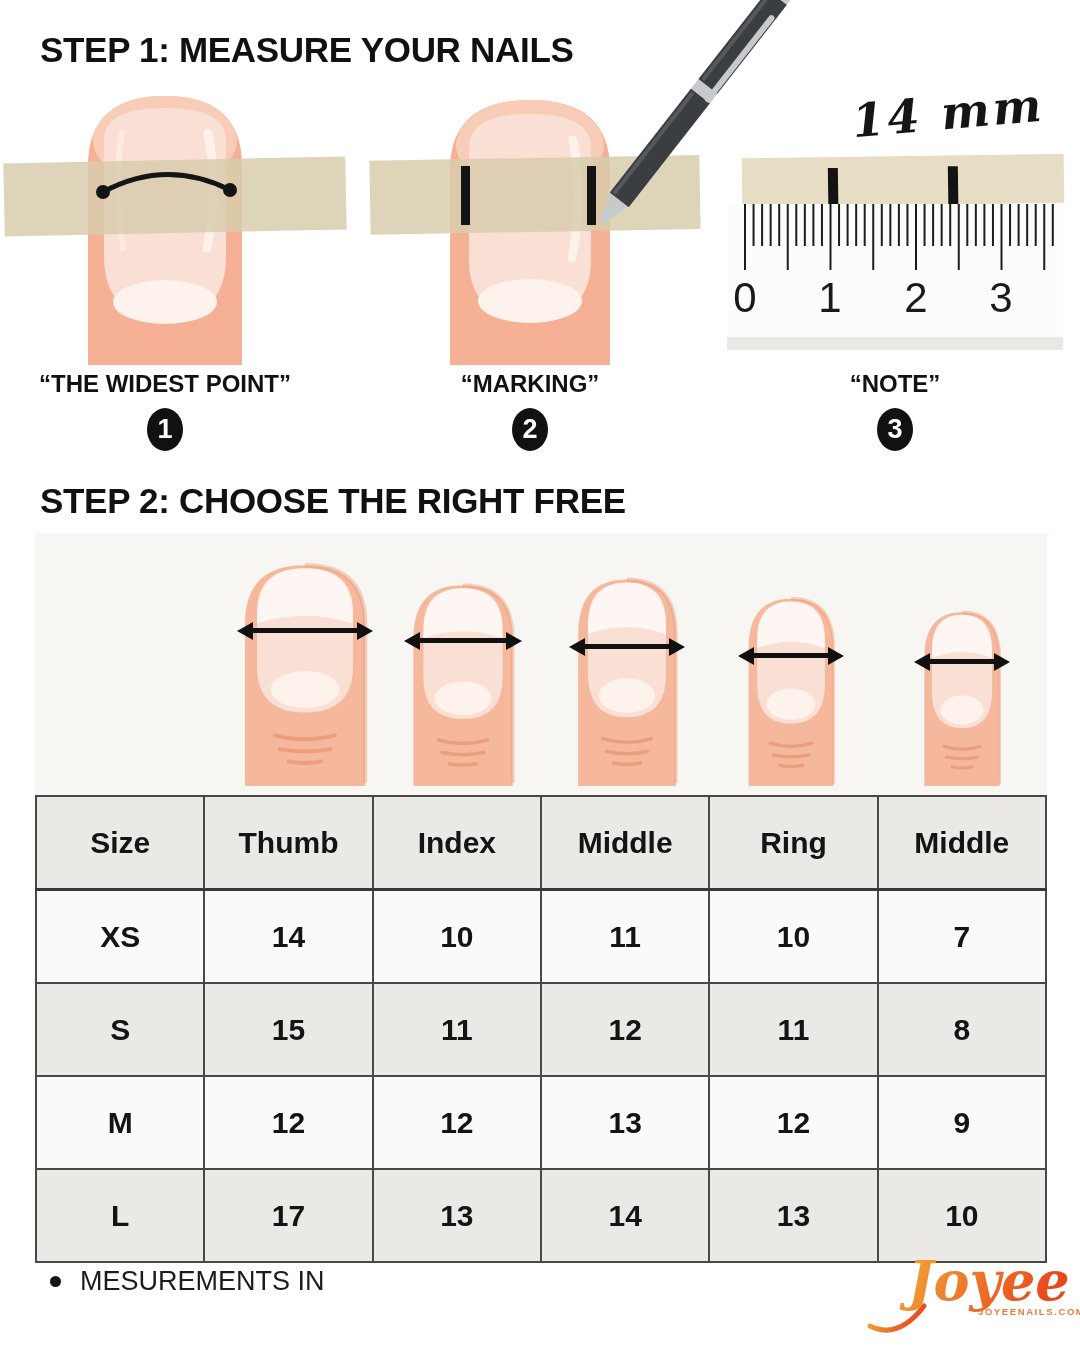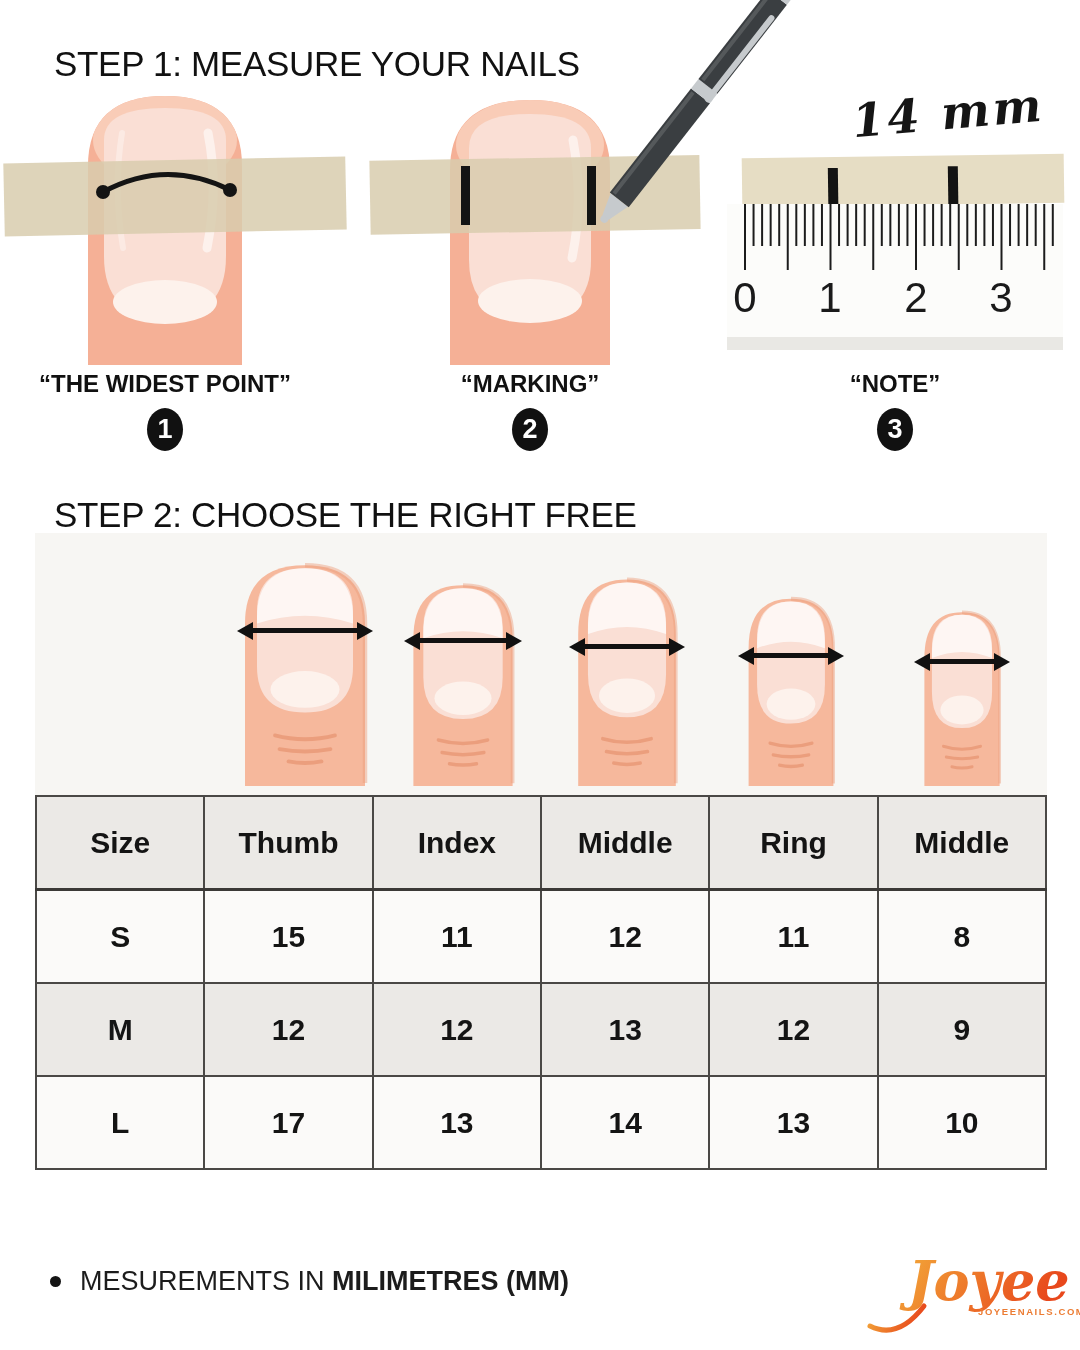--- a/index.html
+++ b/index.html
@@ -1,19 +1,19 @@
 <!DOCTYPE html>
 <html style="--ink: #141414; --skin: #f5b096; --skin2: #f6b89c; --skin-light: #f9ccb7; --nail: #fadfd5; --smile: #fdf2ec; --crease: #eb9e7d; --tape: #d8ccae; --tape-solid: #e6ddc4; --panel: #f7f6f3; --table-border: #4a4846; --row-light: #fbfaf9; --row-gray: #ebe9e6; --accent-start: #f3ab3a; --accent-end: #e8481c; --domain-orange: #ec7c33; --pen-dark: #3a3e41; --pen-silver: #c6cacd;"><head>
 <meta charset="utf-8">
 <style>
   html,body{margin:0;padding:0;background:#fff}
   .page{position:relative;width:1080px;height:1350px;background:#fff;overflow:hidden;
         font-family:"Liberation Sans",sans-serif;color:#141414}
 
-  .title{position:absolute;left:36px;margin:18px;font-size:35px;font-weight:400;letter-spacing:-.3px;color:#111}
+  .title{position:absolute;left:36px;margin:4px;font-size:35px;font-weight:700;letter-spacing:-.3px;color:#111}
   #t1{top:26px}
   #t2{top:477px}
 
   
   .illus1{position:absolute;left:0;top:88px;width:350px;height:277px}
   .illus2{position:absolute;left:355px;top:0;width:355px;height:365px}
   .pen{position:absolute;left:577px;top:-23px;width:240px;height:280px;overflow:visible;z-index:4}
 
   
   .ruler{position:absolute;left:727px;top:204px;width:336px;height:146px;background:#fcfcfa}
@@ -288,20 +288,28 @@
         <th>Size</th>
         <th>Thumb</th>
         <th>Index</th>
         <th>Middle</th>
         <th>Ring</th>
         <th>Middle</th>
       </tr>
     </thead>
     <tbody>
       <tr>
+        <td>XS</td>
+        <td>14</td>
+        <td>10</td>
+        <td>11</td>
+        <td>10</td>
+        <td>7</td>
+      </tr>
+      <tr>
         <td>S</td>
         <td>15</td>
         <td>11</td>
         <td>12</td>
         <td>11</td>
         <td>8</td>
       </tr>
       <tr>
         <td>M</td>
         <td>12</td>
@@ -318,21 +326,20 @@
         <td>13</td>
         <td>10</td>
       </tr>
     </tbody>
   </table>
 
   <ul class="bullets">
     <li>
       <span class="dot"></span>
       <span class="normal">MESUREMENTS IN </span>
-        <span class="bold">MILIMETRES (MM)</span>
     </li>
   </ul>
 
   <div class="logo">
     <svg width="210" height="100" viewBox="0 0 210 100">
       <defs>
         <linearGradient id="lgrad" x1="0" y1="0" x2="1" y2="0.25">
           <stop offset="0" stop-color="#f3ab3a"></stop>
           <stop offset="1" stop-color="#e8481c"></stop>
         </linearGradient>

